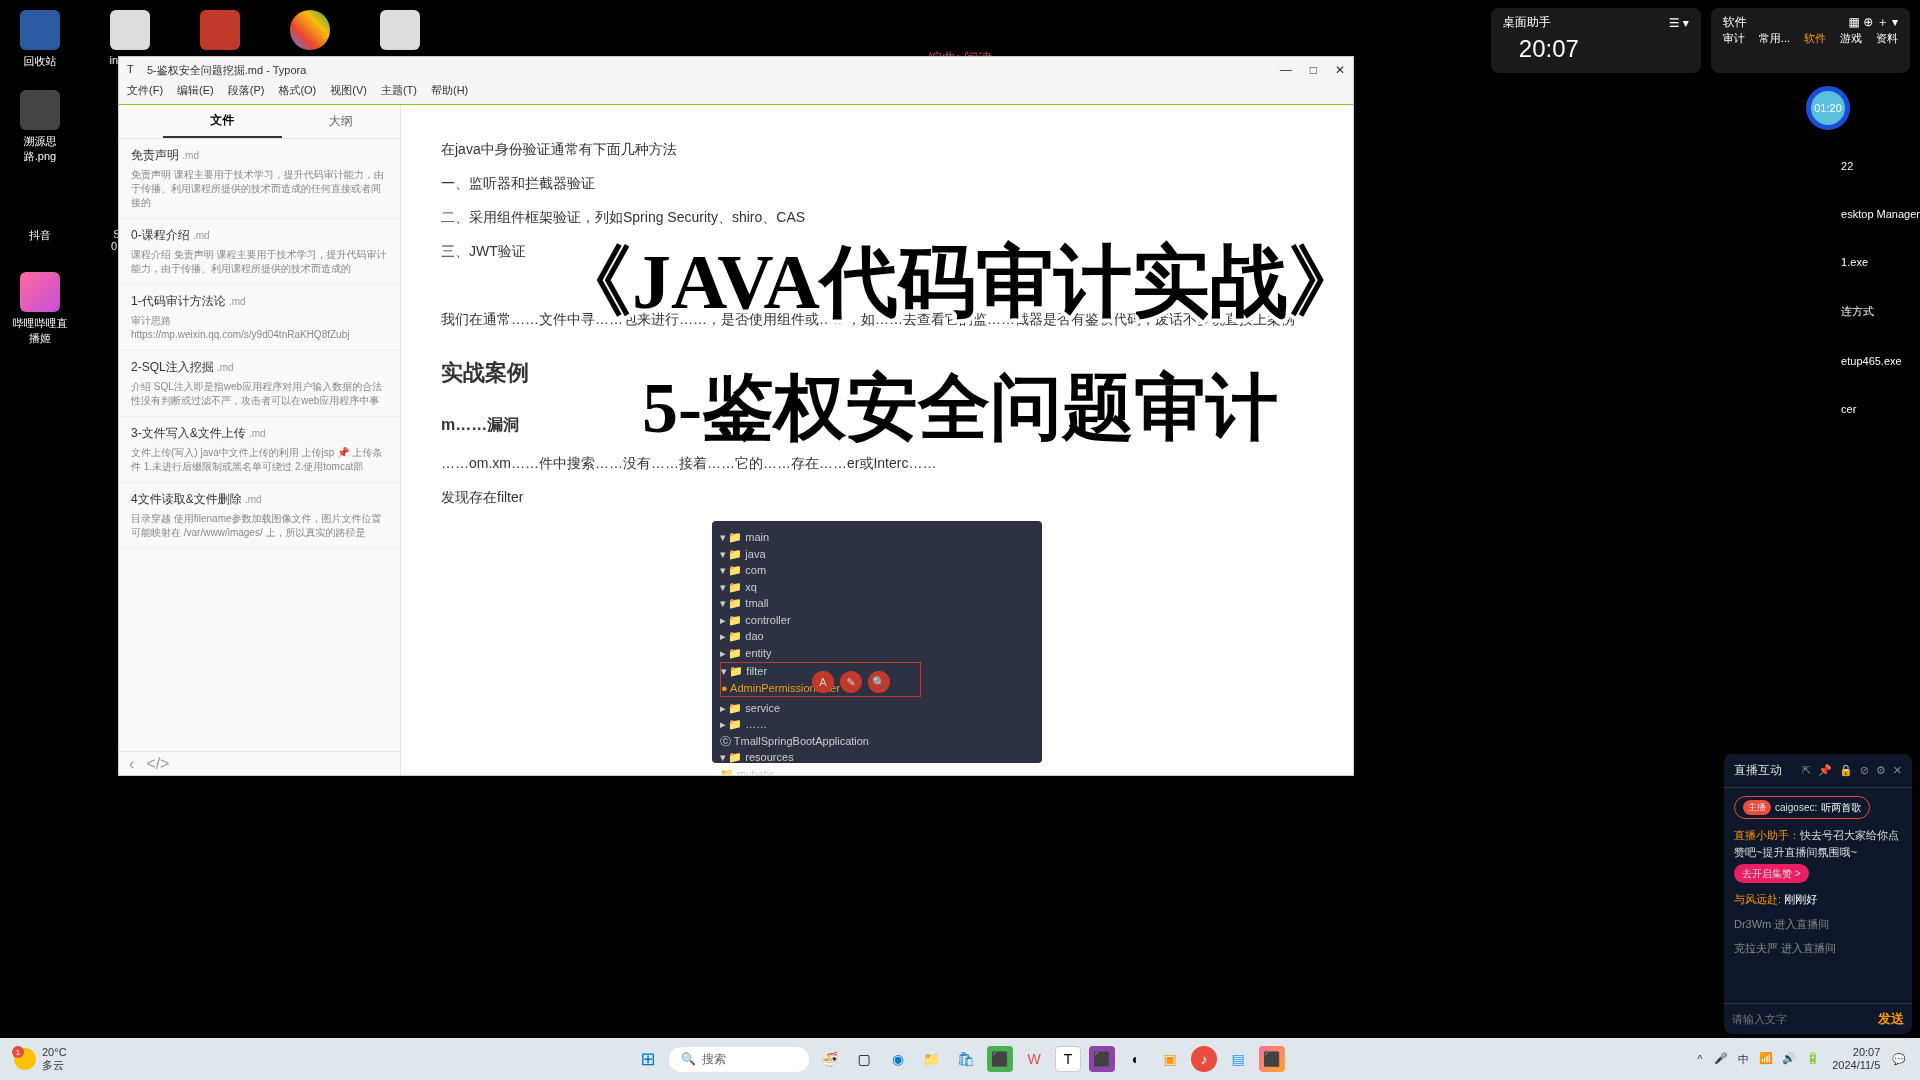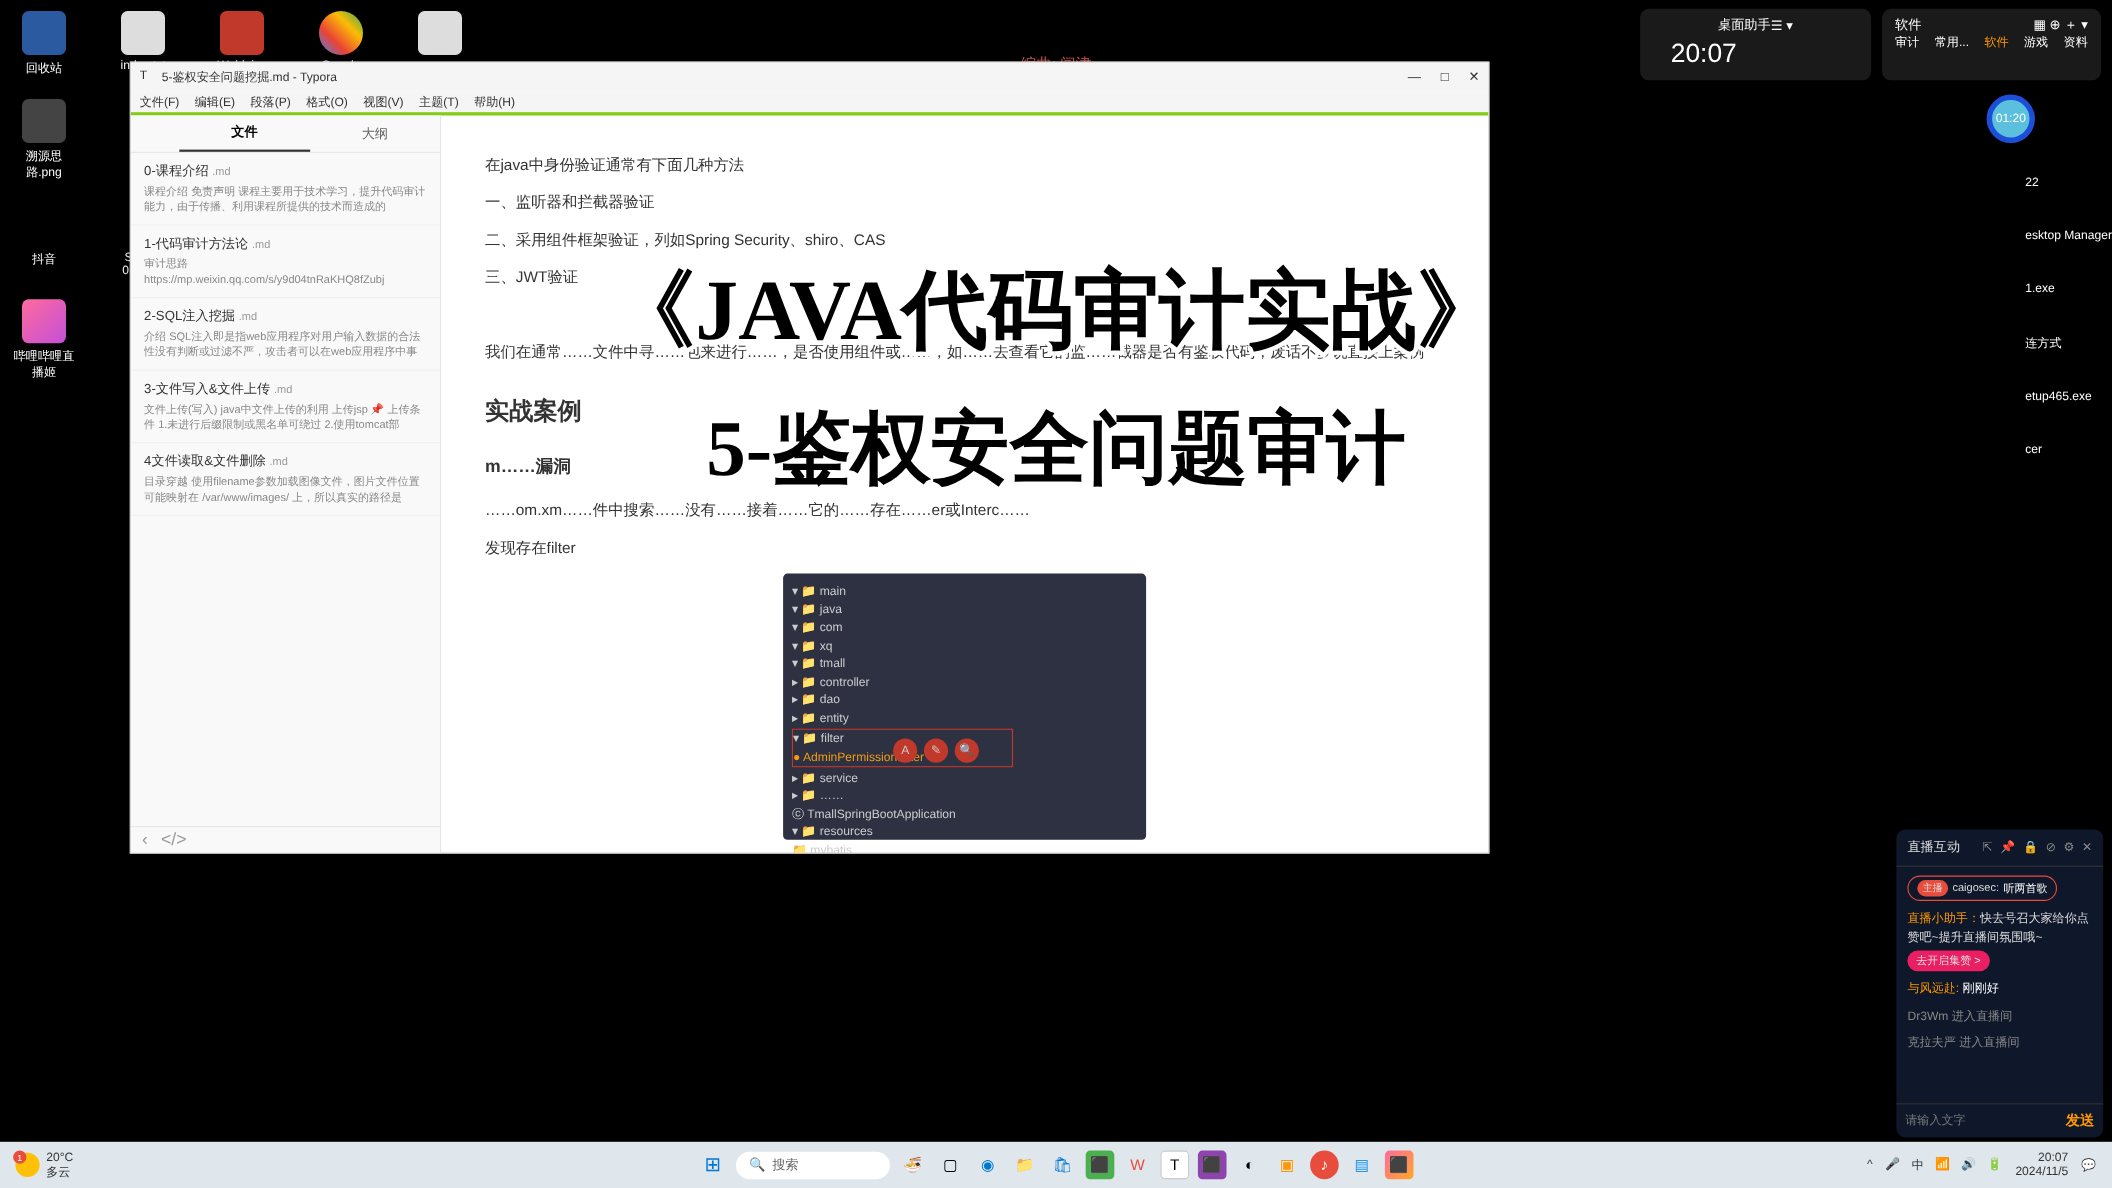--- a/index.html
+++ b/index.html
@@ -22,21 +22,21 @@
 
 .overlay-top-text { position: absolute; top: 50px; left: 50%; transform: translateX(-50%); color: #d9534f; font-size: 14px; }
 
 
 .typora { position: absolute; top: 56px; left: 118px; width: 1236px; height: 720px; background: #fff; border: 1px solid #ccc; box-shadow: 0 2px 10px rgba(0,0,0,0.3); }
 .typora-titlebar { height: 26px; background: #f5f5f5; display: flex; align-items: center; padding: 0 8px; font-size: 11px; color: #333; }
 .typora-title-icon { width: 14px; height: 14px; margin-right: 6px; }
 .typora-title { flex: 1; }
 .typora-win-controls { display: flex; gap: 18px; margin-left: auto; }
 .typora-win-controls span { cursor: pointer; font-size: 12px; }
-.typora-menubar { height: 22px; background: #f5f5f5; display: flex; align-items: center; padding: 0 8px; gap: 14px; font-size: 11px; color: #333; border-bottom: 3px solid #84cc16; }
+.typora-menubar { height: 22px; background: #f5f5f5; display: flex; padding: 0 8px; gap: 14px; font-size: 11px; color: #333; border-bottom: 1px solid #84cc16; }
 .typora-body { display: flex; height: calc(100% - 48px); }
 .typora-sidebar { width: 282px; background: #f9f9f9; border-right: 1px solid #e5e5e5; display: flex; flex-direction: column; }
 .sidebar-tabs { display: flex; height: 34px; border-bottom: 1px solid #e5e5e5; padding-left: 44px; }
 .sidebar-tab { flex: 1; display: flex; align-items: center; justify-content: center; font-size: 12px; color: #666; cursor: pointer; }
 .sidebar-tab.active { color: #000; border-bottom: 2px solid #333; font-weight: bold; }
 .sidebar-list { flex: 1; overflow-y: auto; }
 .sidebar-item { padding: 8px 12px; border-bottom: 1px solid #f0f0f0; cursor: pointer; }
 .sidebar-item.active { background: #e8e8e8; }
 .sidebar-item-title { font-size: 12px; color: #333; font-weight: 500; margin-bottom: 4px; }
 .sidebar-item-title .ext { color: #999; font-weight: normal; font-size: 10px; }
@@ -142,21 +142,21 @@
   <div class="row">
     <div class="desktop-icon">
         <div class="icon-img" style="background:linear-gradient(135deg,#ff6b9d,#c44fd8)"></div>
         <span>哔哩哔哩直播姬</span>
       </div>
   </div>
 </div>
 
 <div class="top-right">
   <div class="widget" style="min-width:210px">
-    <div style="display:flex;justify-content:center;align-items:center">
+    <div style="display:flex;justify-content:space-between;align-items:center">
       <span>桌面助手</span>
       <span>☰ ▾</span>
     </div>
     <div class="widget-clock">20:07</div>
   </div>
   <div class="widget" style="min-width:190px">
     <div style="display:flex;justify-content:space-between">
       <span>软件</span>
       <span>▦ ⊕ ＋ ▾</span>
     </div>
@@ -200,20 +200,24 @@
     <span>主题(T)</span>
     <span>帮助(H)</span>
   </div>
   <div class="typora-body">
     <div class="typora-sidebar">
       <div class="sidebar-tabs">
         <div class="sidebar-tab active">文件</div>
         <div class="sidebar-tab">大纲</div>
       </div>
       <div class="sidebar-list" id="file-list">
+          <div class="sidebar-item">
+            <div class="sidebar-item-title">免责声明 <span class="ext">.md</span></div>
+            <div class="sidebar-item-preview">免责声明 课程主要用于技术学习，提升代码审计能力，由于传播、利用课程所提供的技术而造成的任何直接或者间接的</div>
+          </div>
           <div class="sidebar-item">
             <div class="sidebar-item-title">0-课程介绍 <span class="ext">.md</span></div>
             <div class="sidebar-item-preview">课程介绍 免责声明 课程主要用于技术学习，提升代码审计能力，由于传播、利用课程所提供的技术而造成的</div>
           </div>
           <div class="sidebar-item">
             <div class="sidebar-item-title">1-代码审计方法论 <span class="ext">.md</span></div>
             <div class="sidebar-item-preview">审计思路 https://mp.weixin.qq.com/s/y9d04tnRaKHQ8fZubj</div>
           </div>
           <div class="sidebar-item">
             <div class="sidebar-item-title">2-SQL注入挖掘 <span class="ext">.md</span></div>

